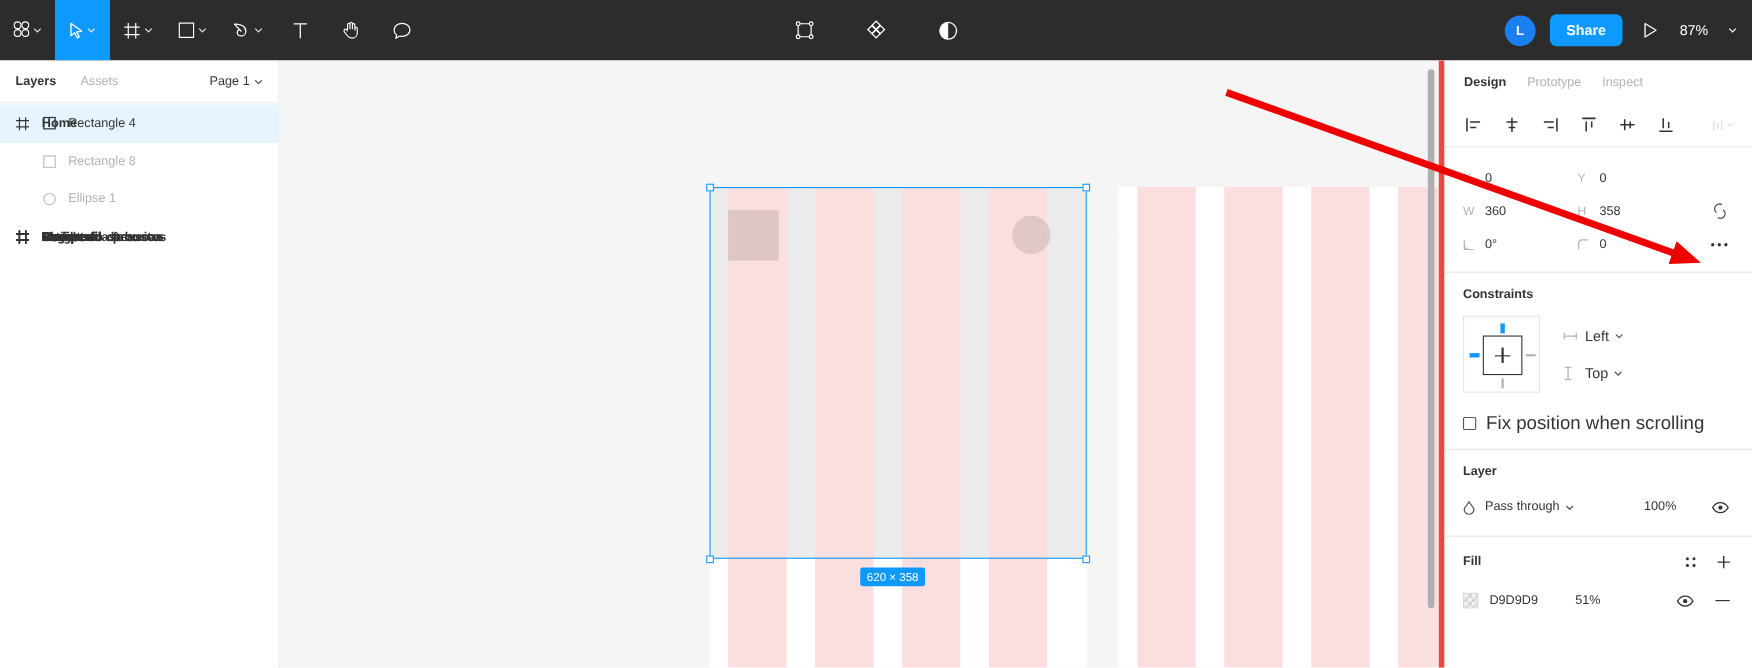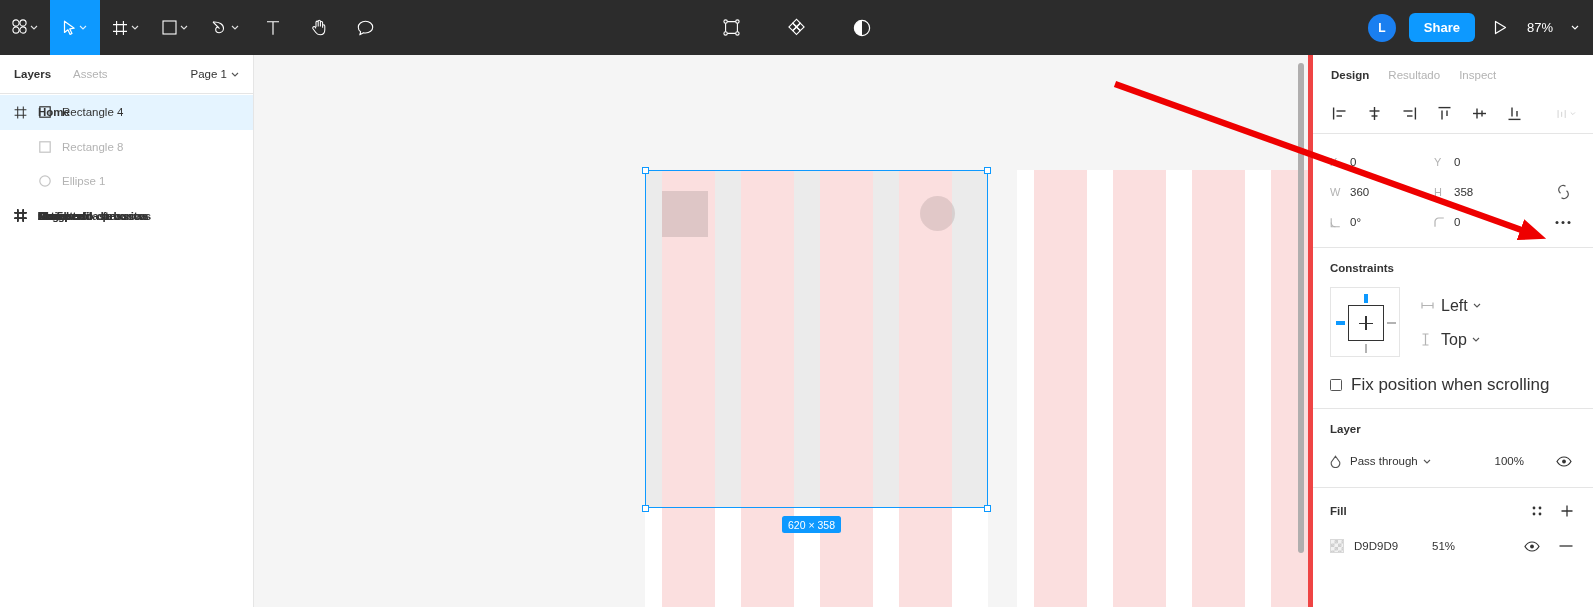--- a/index.html
+++ b/index.html
@@ -190,21 +190,21 @@
   .cw-mark { position: absolute; background: #b3b3b3; }
   .cw-mark.on { background: #0d99ff; }
   .constraint-dropdowns { margin-left: 21px; padding-top: 6px; }
   .cdd {
     display: flex; align-items: center; height: 25px;
     margin-bottom: 9px; cursor: pointer;
   }
   .cdd-icon {
     width: 20px; color: #b3b3b3; display: flex; align-items: center;
   }
-  .cdd-text { font-size: 16px; color: #333; margin-right: 5px; }
+  .cdd-text { font-size: 13px; color: #333; margin-right: 5px; }
   .checkbox-row {
     display: flex; align-items: center; margin-top: 14px; cursor: pointer;
   }
   .cb {
     width: 12px; height: 12px; border: 1.3px solid #555;
     border-radius: 1.5px; margin-right: 9px; background: #fff;
   }
   .cb-label { font-size: 17px; color: #333; }
 
   .layer-prop-row { display: flex; align-items: center; height: 26px; }
@@ -514,21 +514,21 @@
     <div class="handle" style="left:730px;  top:450px;"></div>
     <div class="size-badge" style="left:528px; top:461px;">620 × 358</div>
 
     <div class="canvas-scrollbar"></div>
   </div>
 
   <div class="right-panel">
 
     <div class="rp-tabs">
       <div class="rp-tab active">Design</div>
-      <div class="rp-tab">Resultado</div>
+      <div class="rp-tab">Prototype</div>
       <div class="rp-tab">Inspect</div>
     </div>
 
     <div class="align-row">
       <div class="align-btn">
         <svg width="15" height="15" viewBox="0 0 15 15" fill="none" stroke="currentColor" stroke-width="1.4">
           <path d="M1.6 1.5v12"></path>
             <path d="M4.5 5h9"></path>
             <path d="M4.5 10h5.5"></path>
         </svg>

